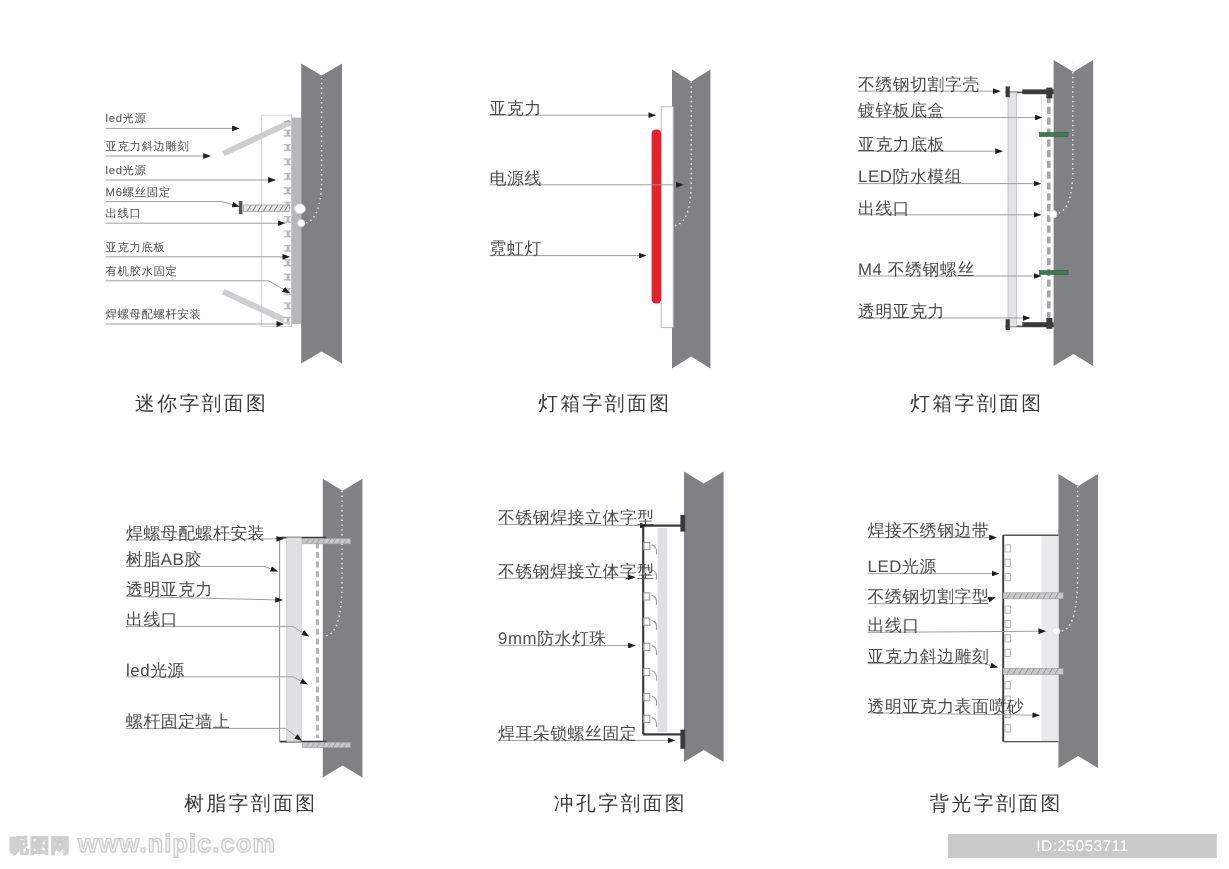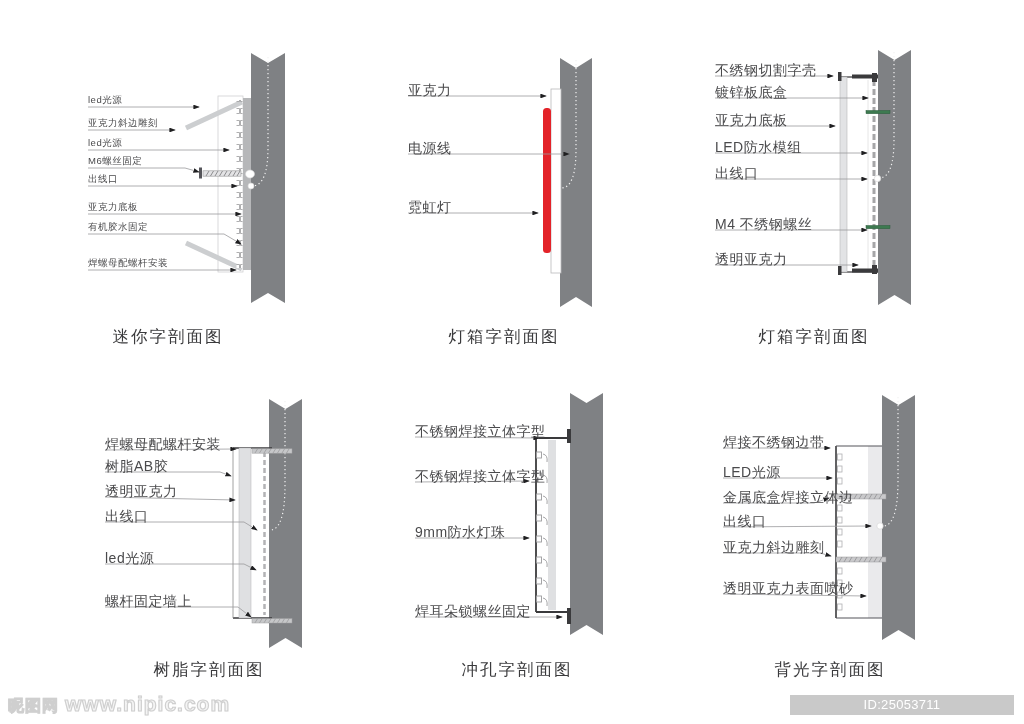--- a/index.html
+++ b/index.html
@@ -230,21 +230,21 @@
 <div class="lbl s2" style="left:105px;top:551px">led光源</div>
 <div class="lbl s2" style="left:105px;top:594px">螺杆固定墙上</div>
 
 <div class="lbl s2" style="left:415px;top:424px">不锈钢焊接立体字型</div>
 <div class="lbl s2" style="left:415px;top:469px">不锈钢焊接立体字型</div>
 <div class="lbl s2" style="left:415px;top:525px">9mm防水灯珠</div>
 <div class="lbl s2" style="left:415px;top:604px">焊耳朵锁螺丝固定</div>
 
 <div class="lbl s2" style="left:723px;top:435px">焊接不绣钢边带</div>
 <div class="lbl s2" style="left:723px;top:465px">LED光源</div>
-<div class="lbl s2" style="left:723px;top:490px">金属底盒焊接立体边</div>
+<div class="lbl s2" style="left:723px;top:490px">不绣钢切割字型</div>
 <div class="lbl s2" style="left:723px;top:514px">出线口</div>
 <div class="lbl s2" style="left:723px;top:540px">亚克力斜边雕刻</div>
 <div class="lbl s2" style="left:723px;top:581px">透明亚克力表面喷砂</div>
 
 <div class="ptitle" style="left:168px;top:326px">迷你字剖面图</div>
 <div class="ptitle" style="left:504px;top:326px">灯箱字剖面图</div>
 <div class="ptitle" style="left:814px;top:326px">灯箱字剖面图</div>
 <div class="ptitle" style="left:209px;top:659px">树脂字剖面图</div>
 <div class="ptitle" style="left:517px;top:659px">冲孔字剖面图</div>
 <div class="ptitle" style="left:830px;top:659px">背光字剖面图</div>

